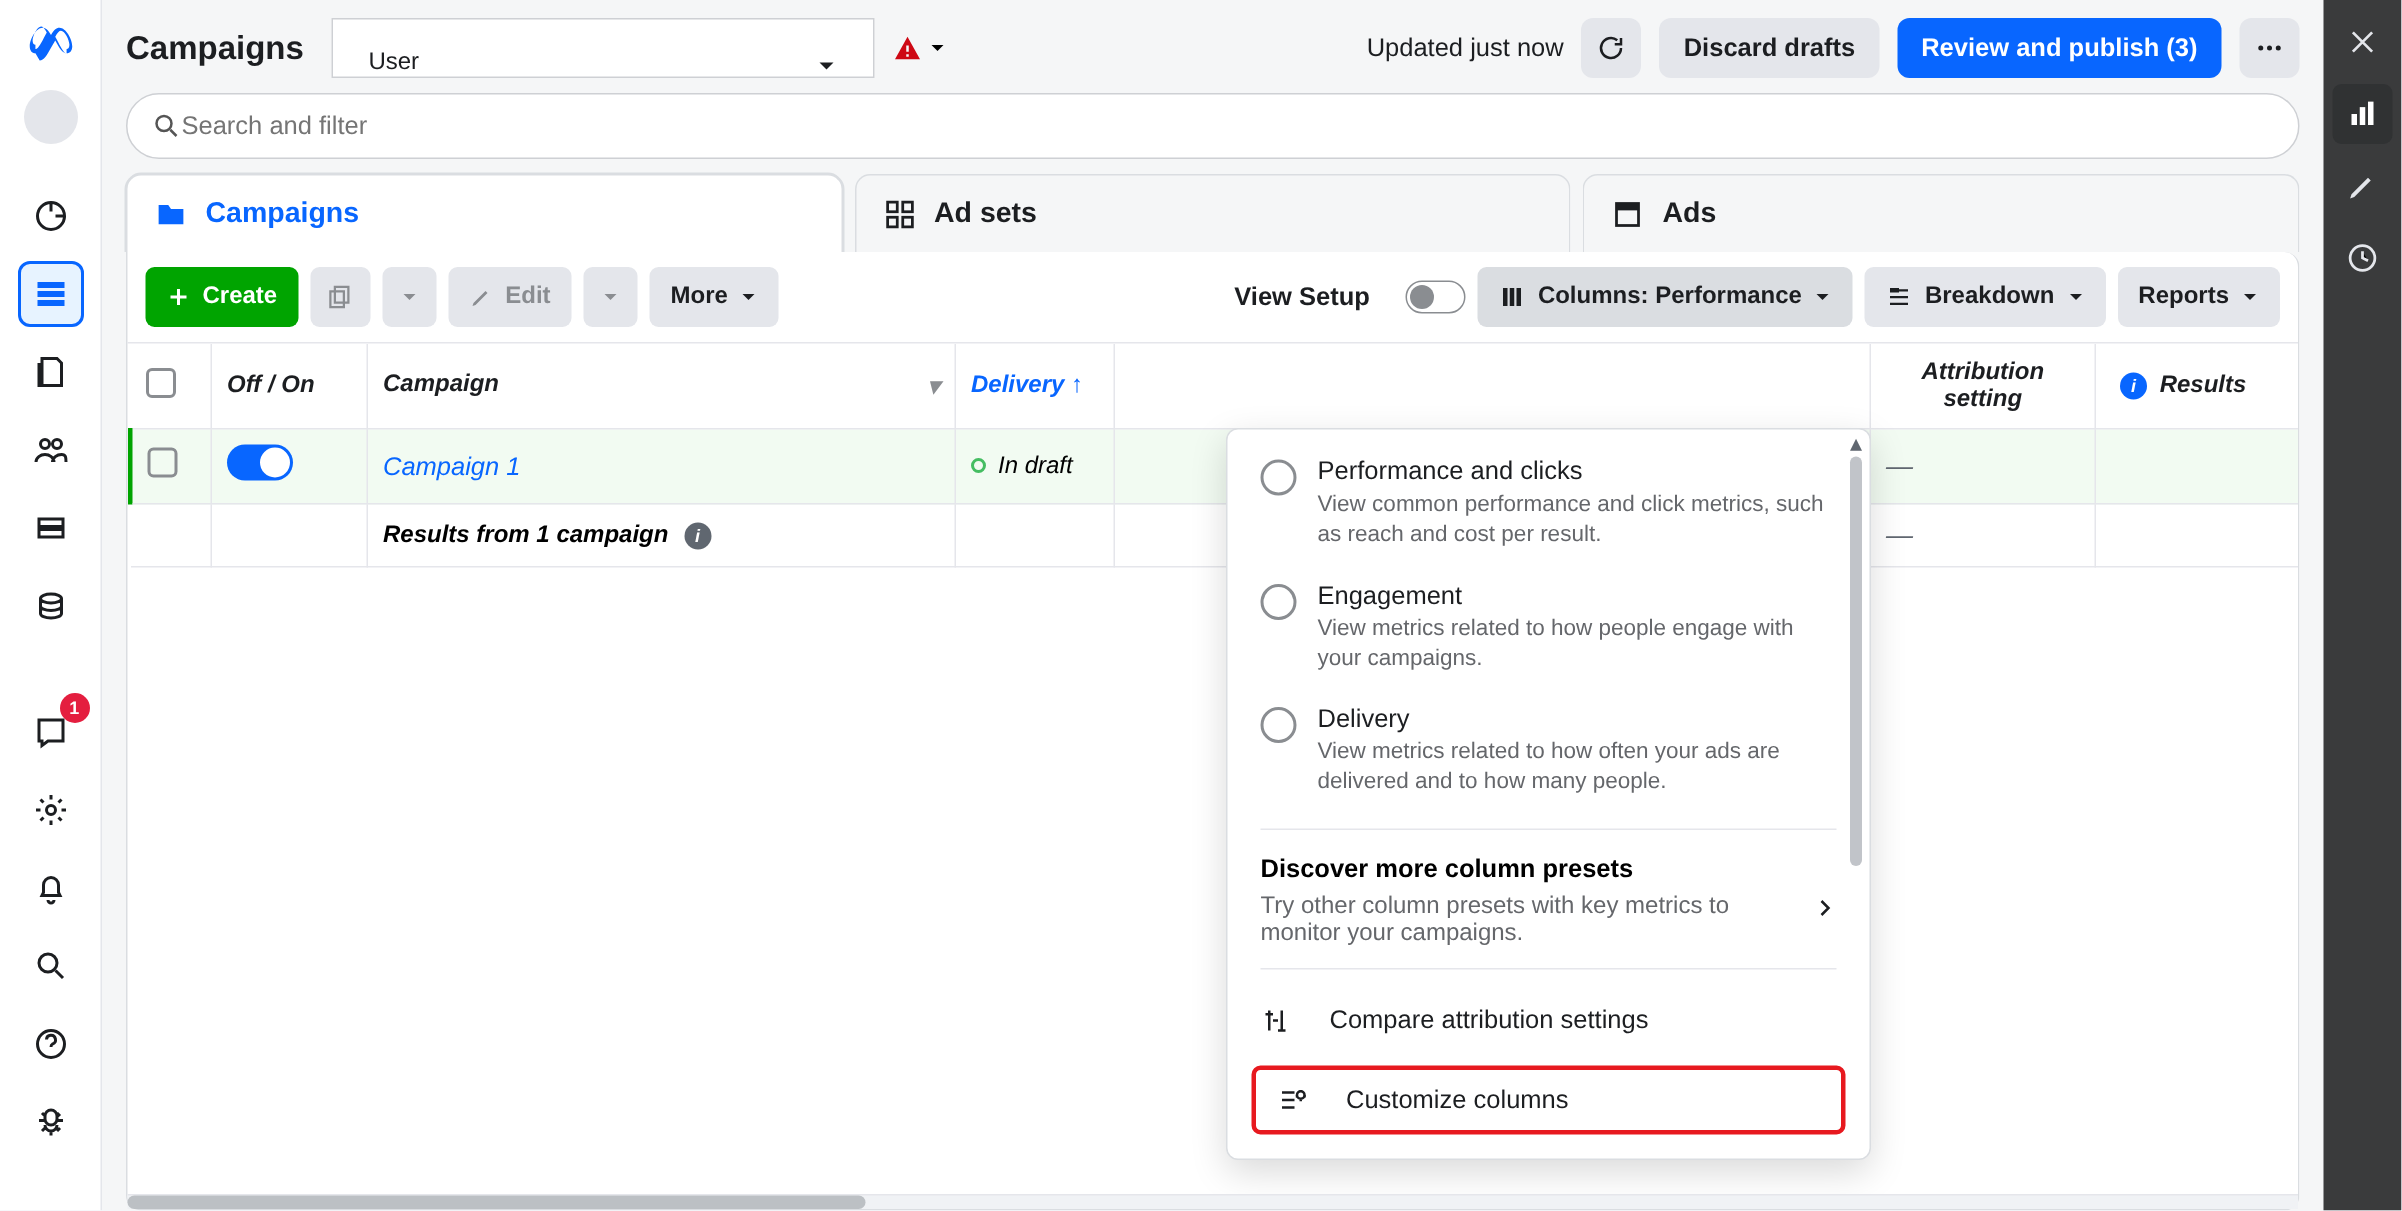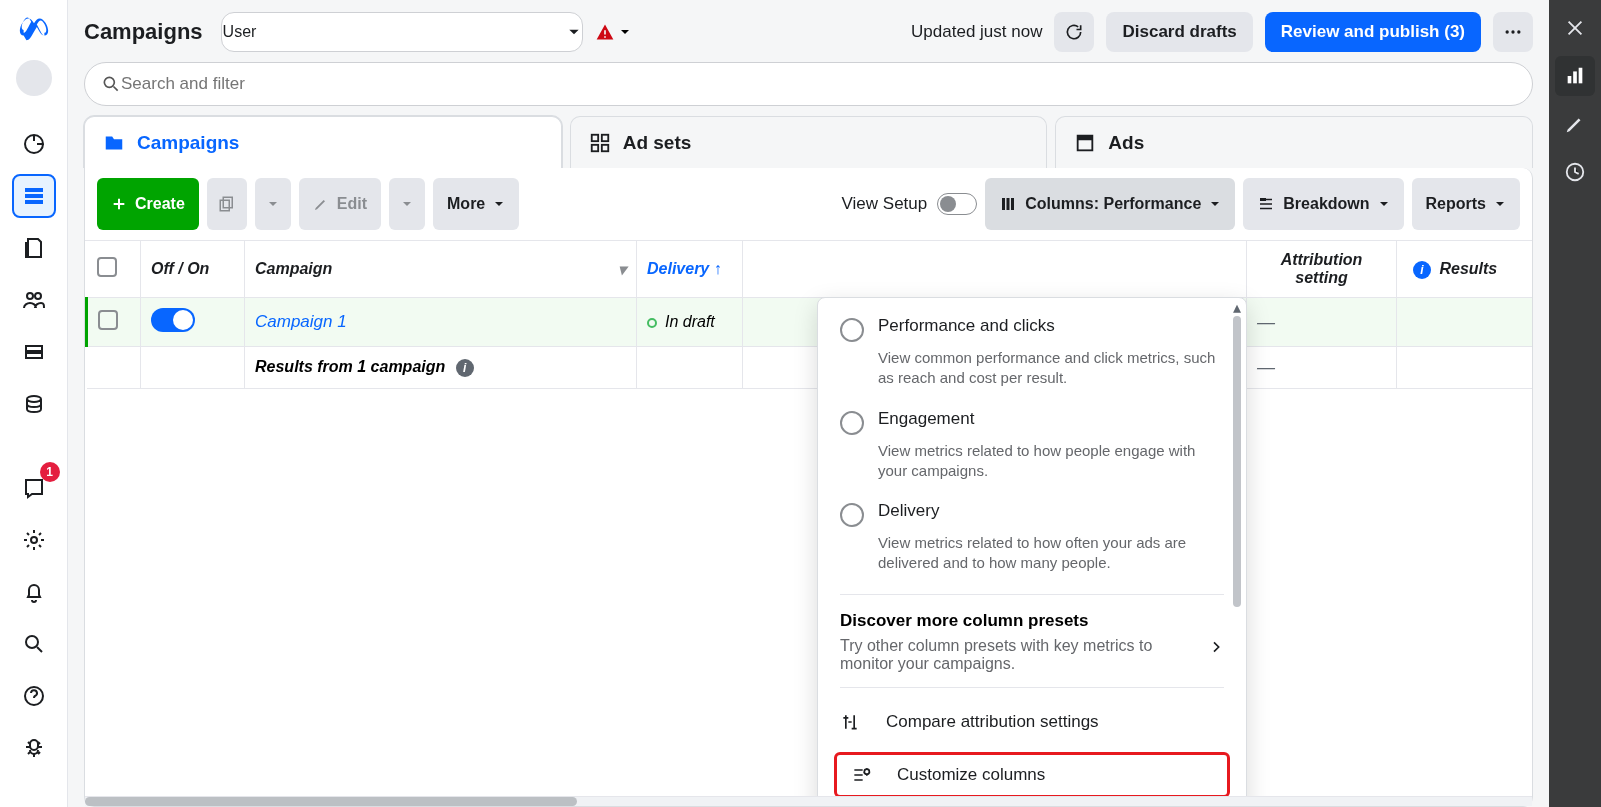--- a/index.html
+++ b/index.html
@@ -32,21 +32,21 @@
 
 
 .rail-right { width: 52px; background:#3a3b3c; flex:0 0 52px; display:flex; flex-direction:column; align-items:center; padding-top:8px; gap:8px; }
 .rail-right .rrbtn { width:40px; height:40px; border-radius:6px; display:flex; align-items:center; justify-content:center; color:#e4e6eb; }
 .rail-right .rrbtn.active { background:#303233; color:#fff;}
 .rail-right .rrbtn svg { width:22px; height:22px; }
 
 
 .header { display:flex; align-items:center; gap:12px; padding:12px 16px 10px 16px; }
 .page-title { font-size:22px; font-weight:700; color:#1c1e21; margin-right:6px;}
-.account-select { position:relative; width:362px; height:40px; background:#fff; border:1px solid #ced0d4; border-radius:13px; display:flex; align-items:center; padding:0 1px; font-size:16px; color:#1c1e21;}
+.account-select { position:relative; width:362px; height:40px; background:#fff; border:1px solid #ced0d4; border-radius:0; display:flex; align-items:flex-end; padding:0 24px; font-size:16px; color:#1c1e21;}
 .account-select .chev { margin-left:auto; }
 .warn-group { display:flex; align-items:center; gap:4px; }
 .warn-group .tri { color:#ce0814; }
 .header .spacer { flex:1; }
 .updated-text { font-size:17px; color:#1c1e21; font-weight:500;}
 .btn { height:40px; padding:0 16px; border-radius:8px; display:flex; align-items:center; justify-content:center; font-weight:600; font-size:17px; gap:6px; }
 .btn.icon-only { width:40px; padding:0; }
 .btn.light { background:#e4e6eb; color:#1c1e21; }
 .btn.primary { background:#0866ff; color:#fff; }
 .btn.more-dots { width:40px; }
@@ -60,28 +60,28 @@
 
 .tabs { display:flex; gap:8px; padding:0 16px; }
 .tab { flex:1; height:52px; background:#f5f6f7; border:1px solid #dadde1; border-bottom:none; border-radius:10px 10px 0 0; display:flex; align-items:center; gap:12px; padding:0 18px; font-size:19px; font-weight:700; color:#1c1e21; }
 .tab.active { background:#fff; color:#0866ff; box-shadow: 0 -1px 0 #dadde1, -1px 0 0 #dadde1, 1px 0 0 #dadde1;}
 .tab.active .tab-ico { color:#0866ff; }
 .tab .tab-ico { color:#1c1e21; }
 
 
 .stage { margin:0 16px; background:#fff; border:1px solid #dadde1; border-radius:0 10px 10px 10px; border-top:none; flex:1; min-height:0; display:flex; flex-direction:column; position:relative;}
 .toolbar { display:flex; align-items:center; gap:8px; padding:10px 12px; border-bottom:1px solid #e5e6eb; flex-wrap:wrap;}
-.tbtn { height:52px; border-radius:6px; display:flex; align-items:center; justify-content:center; padding:0 14px; gap:8px; font-weight:600; font-size:16px; }
+.tbtn { height:40px; border-radius:6px; display:flex; align-items:center; justify-content:center; padding:0 14px; gap:8px; font-weight:600; font-size:16px; }
 .tbtn.green { background:#00a400; color:#fff; }
 .tbtn.grey { background:#e4e6eb; color:#1c1e21; }
 .tbtn.grey.dim { color:#8a8d91; }
 .tbtn.icon-only { width:40px; padding:0;}
 .tbtn.small-chev { width:36px; padding:0;}
 .divider-flex { flex:1; }
-.view-setup { display:flex; align-items:center; gap:10px; font-size:17px; color:#1c1e21; font-weight:400; }
+.view-setup { display:flex; align-items:center; gap:24px; font-size:17px; color:#1c1e21; font-weight:700; }
 .switch { width:40px; height:22px; border-radius:11px; background:#fff; border:1px solid #8a8d91; position:relative; }
 .switch .knob { position:absolute; width:16px; height:16px; border-radius:50%; background:#8a8d91; top:2px; left:2px;}
 .tbtn.selected { background:#dadde1; }
 
 
 .table-wrap { flex:1; overflow:auto; position:relative; }
 table.data { border-collapse:collapse; width:100%; table-layout:fixed;font-style:italic; }
 table.data th, table.data td { border-bottom:1px solid #e5e6eb; border-right:1px solid #e5e6eb; padding:10px 10px; text-align:left; font-size:16px; }
 table.data th { font-weight:700; color:#1c1e21; height:56px; position:relative;}
 table.data th.sortcol { color:#0866ff; }
@@ -112,21 +112,21 @@
   border-radius:8px;
   box-shadow:0 8px 24px rgba(0,0,0,.15);
   z-index:50;
   display:flex;
   flex-direction:column;
 }
 .popover .scroll-area { overflow:auto; padding:8px 0 0 0;}
 .popover .opt { display:flex; gap:14px; padding:10px 22px; }
 .popover .radio { width:24px; height:24px; border:2px solid #8a8d91; border-radius:50%; flex:0 0 24px; margin-top:2px;}
 .popover .opt .ttl { font-size:17px; color:#1c1e21; }
-.popover .opt .sub { font-size:15px; color:#65676b; line-height:1.35; margin-top:12px;}
+.popover .opt .sub { font-size:15px; color:#65676b; line-height:1.35; margin-top:2px;}
 .popover hr { border:none; border-top:1px solid #e5e6eb; margin:10px 22px; }
 .popover .discover { padding:6px 22px 4px 22px; position:relative;}
 .popover .discover .ttl { font-size:17px; font-weight:700;}
 .popover .discover .sub { font-size:16px; color:#65676b; margin-top:6px; padding-right:24px;}
 .popover .discover .arrow { position:absolute; right:22px; top:34px; }
 .popover .action-row { display:flex; align-items:center; gap:26px; padding:14px 22px; font-size:17px; color:#1c1e21; }
 .popover .action-row.highlight { border:3px solid #e7191f; border-radius:6px; margin:6px 16px 16px 16px; padding:10px 14px;}
 .popover .vscroll { position:absolute; right:2px; top:2px; bottom:2px; width:14px; }
 .popover .vscroll .track { position:absolute; inset:0; }
 .popover .vscroll .upbtn { position:absolute; top:0; left:0; right:0; height:14px; display:flex; align-items:center; justify-content:center; color:#606770;}

